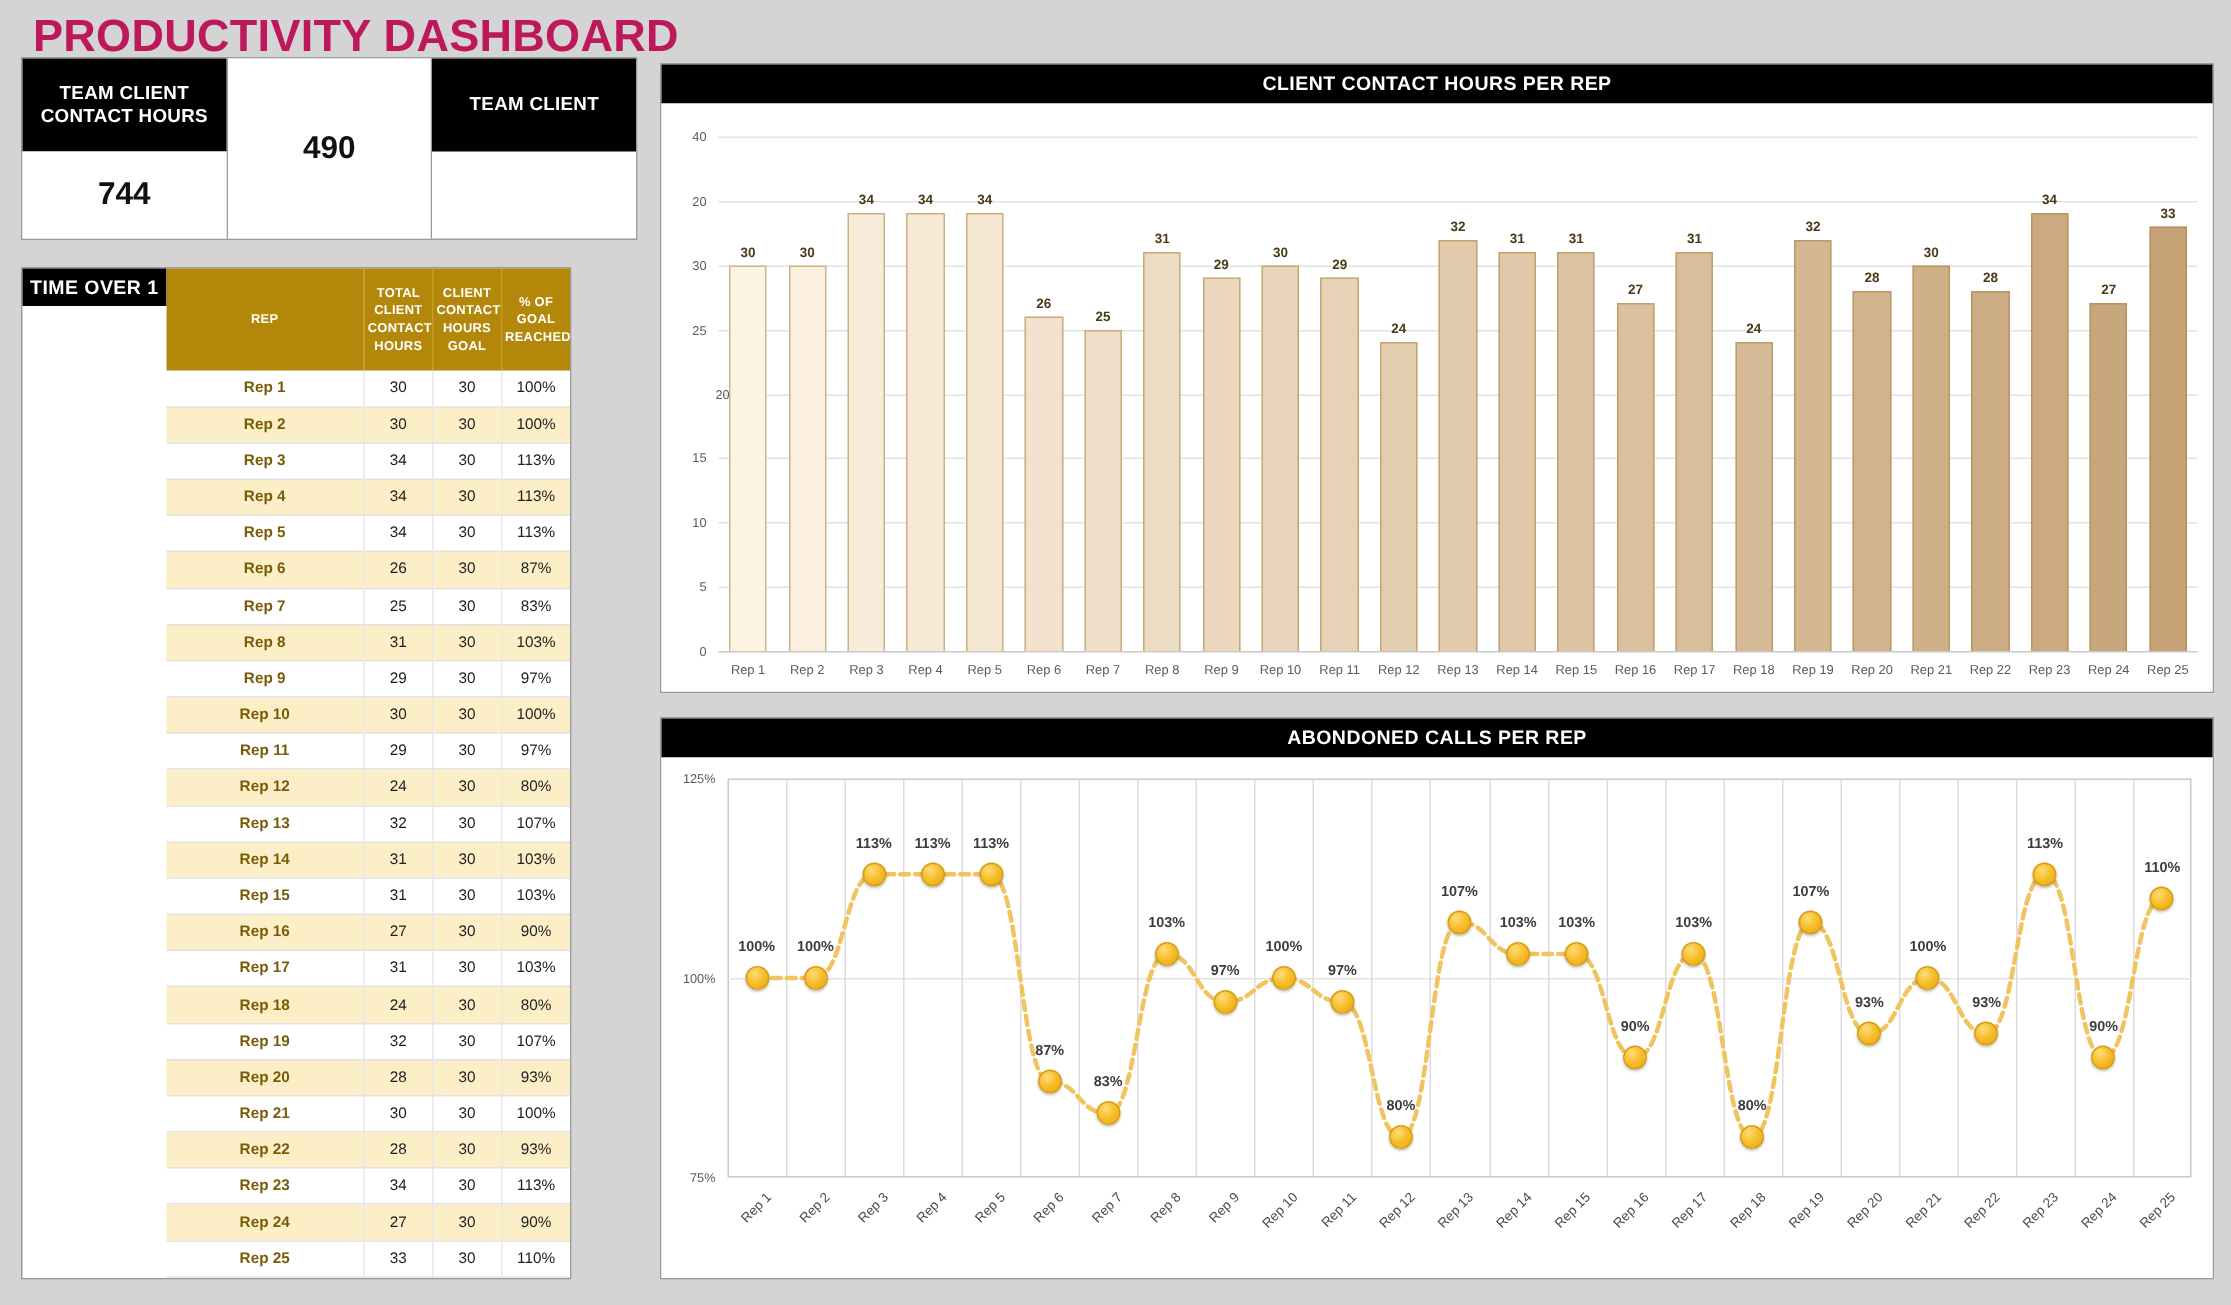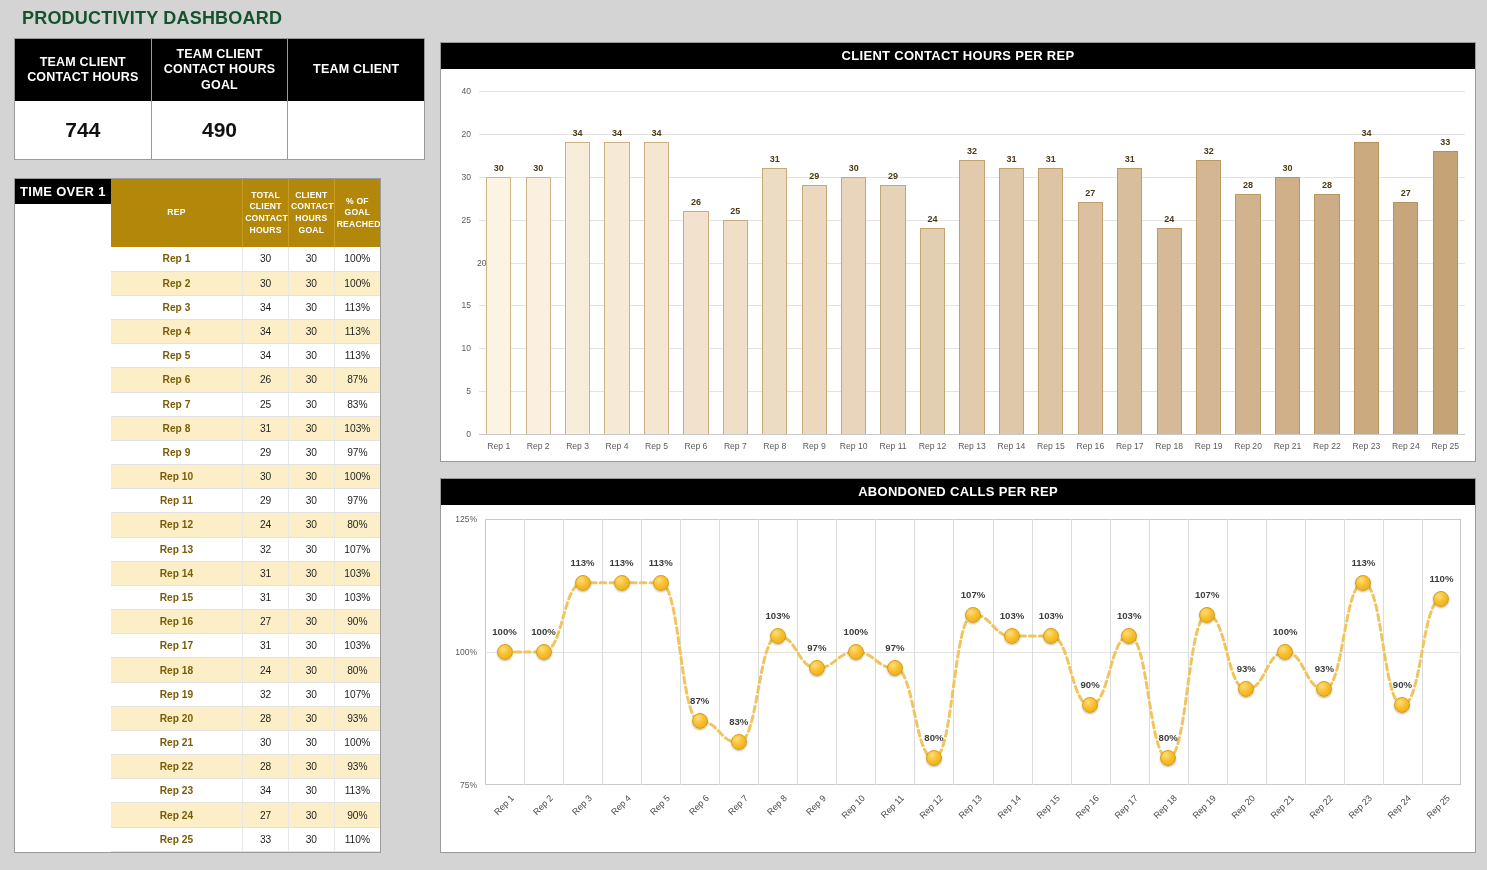--- a/index.html
+++ b/index.html
@@ -7,21 +7,21 @@
     width: 1487px; height: 870px;
     background: #d4d4d4;
     font-family: "Liberation Sans", sans-serif;
     overflow: hidden;
   }
   #root { position: relative; width: 1487px; height: 870px; }
 
   
   .page-title {
     position: absolute; left: 22px; top: 8px;
-    font-size: 18px; font-weight: bold; color: #14532d;
+    font-size: 30px; font-weight: bold; color: #be185d;
     letter-spacing: 0.2px;
   }
 
   
   .kpi-wrap {
     position: absolute; left: 14px; top: 38px;
     width: 411px; height: 122px;
     display: flex;
     border: 1px solid #9a9a9a;
     background: #fff;
@@ -133,21 +133,20 @@
 <div id="root">
 
   <div class="page-title">PRODUCTIVITY DASHBOARD</div>
 
   <div class="kpi-wrap">
     <div class="kpi-card">
       <div class="kpi-head">TEAM CLIENT CONTACT HOURS</div>
       <div class="kpi-val">744</div>
     </div>
     <div class="kpi-card">
-      <div class="kpi-head">TEAM CLIENT CONTACT HOURS GOAL</div>
       <div class="kpi-val">490</div>
     </div>
     <div class="kpi-card">
       <div class="kpi-head">TEAM CLIENT</div>
     </div>
   </div>
 
   <div class="table-wrap">
     <div class="table-banner">TIME OVER 1 WEEK</div>
     <table class="rep-table">

